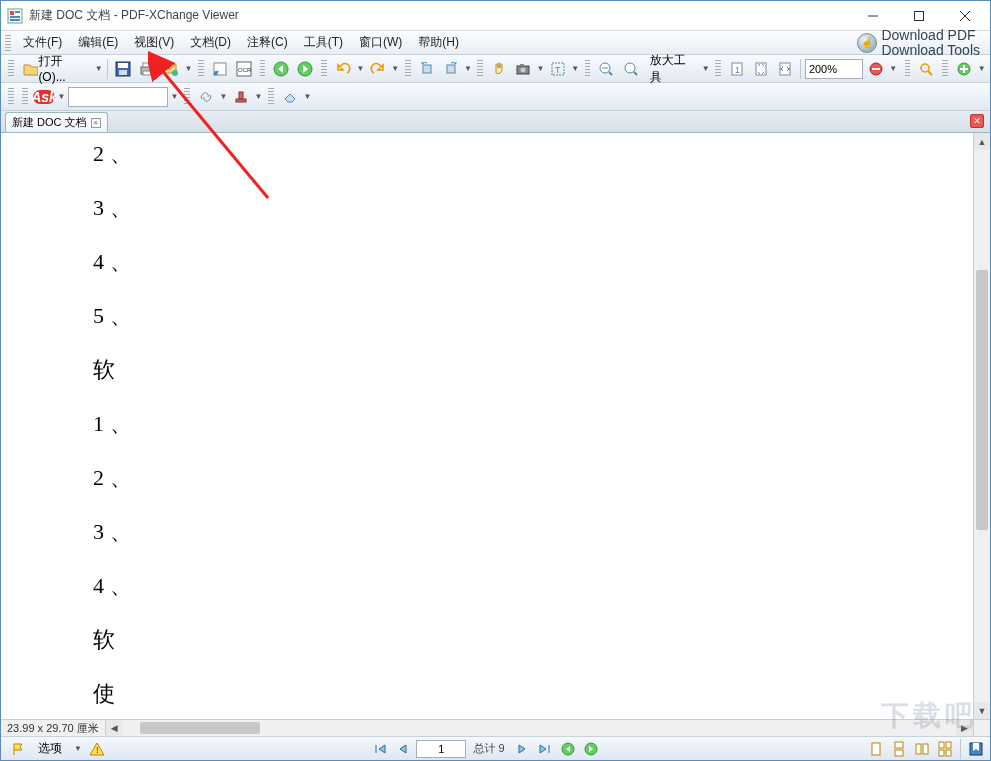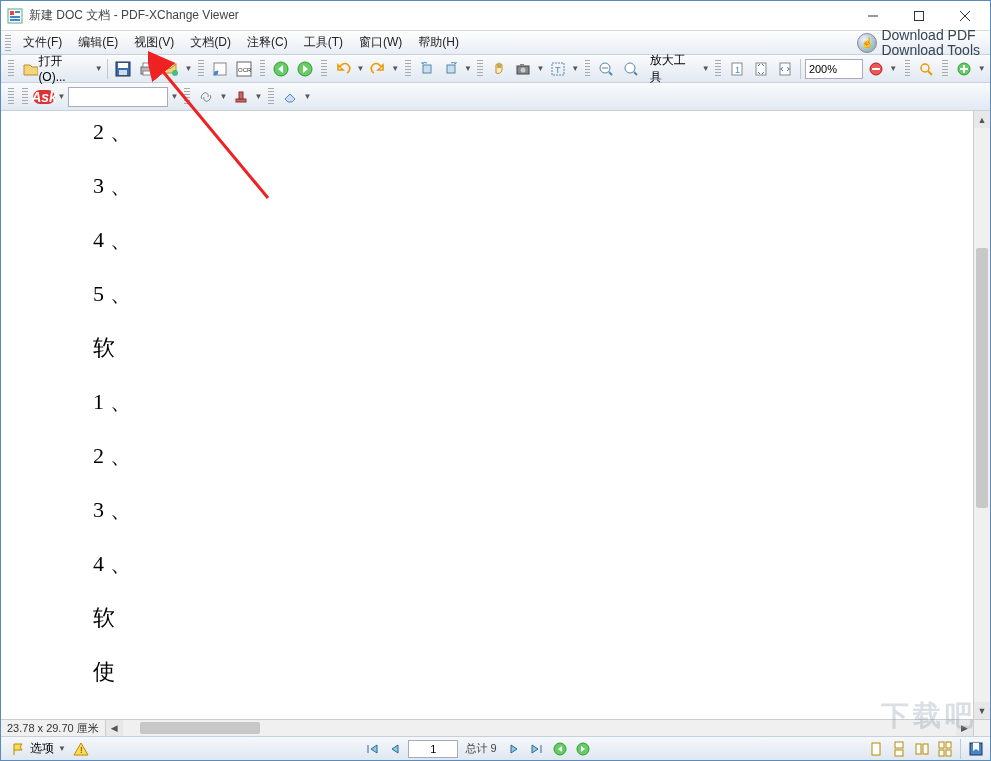--- a/index.html
+++ b/index.html
@@ -52,21 +52,21 @@
 .vscroll .thumb { position: absolute; left: 2px; right: 2px; top: 120px; height: 260px; background: #c8c8c8; border-radius: 2px; }
 .hscroll-row { height: 17px; display: flex; background: #f0f0f0; border-top: 1px solid #ccc; }
 .hscroll-row .dims { padding: 0 6px; font-size: 11px; display: flex; align-items: center; background: #f0f0f0; border-right: 1px solid #ccc; color: #333; }
 .hscroll-row .htrack { flex: 1; position: relative; }
 .hscroll-row .arr { width: 17px; background: #e8e8e8; color: #555; font-size: 9px; display: flex; align-items: center; justify-content: center; }
 .hscroll-row .hthumb { position: absolute; left: 17px; width: 120px; top: 2px; bottom: 2px; background: #c8c8c8; border-radius: 2px; }
 .hscroll-row .corner { width: 17px; background: #f0f0f0; border-left: 1px solid #ccc; }
 
 
 .statusbar { height: 24px; background: linear-gradient(#f5f8fc,#dfe7f0); border-top: 1px solid #c8d0da; display: flex; align-items: center; padding: 0 4px; gap: 3px; }
-.statusbar .options { display: flex; align-items: center; gap: 4px; padding: 0 4px; font-family: Liberation Serif, serif; }
+.statusbar .options { display: flex; align-items: center; gap: 12px; padding: 0 4px; font-family: Liberation Serif, serif; }
 .statusbar .warn { width: 16px; height: 14px; }
 .statusbar .spacer { flex: 1; }
 .statusbar .nav { display: flex; align-items: center; gap: 3px; }
 .statusbar .page-input { width: 50px; height: 18px; background: #fff; border: 1px solid #aab; text-align: center; font-size: 11px; }
 .statusbar .total { color: #444; padding: 0 4px; font-size: 11px; }
 .statusbar .layout-btns { display: flex; gap: 3px; margin-left: auto; }
 .sbtn { width: 20px; height: 20px; display: flex; align-items: center; justify-content: center; }
 
 
 .red-arrow { position: absolute; left: 148px; top: 48px; pointer-events: none; z-index: 100; }
@@ -332,20 +332,27 @@
     <span class="dd">▼</span>
     <span class="grip"></span>
     <div class="tbtn">
         <svg width="16" height="16">
           <path d="M3 10 l5 -5 l5 5 l-3 3 h-4 z" fill="#cdf" stroke="#58a"></path>
         </svg>
       </div>
     <span class="dd">▼</span>
   </div>
 
+  <div class="tabbar">
+    <div class="tab">
+      <span>新建 DOC 文档</span>
+      <span class="x">×</span>
+    </div>
+    <div class="tab-close-all">✕</div>
+  </div>
 
   <div class="docarea">
     <div class="docpage">
       <div class="content" id="doc-content">
           <div>2、</div>
           <div>3、</div>
           <div>4、</div>
           <div>5、</div>
           <div>软</div>
           <div>1、</div>
@@ -359,21 +366,21 @@
     <div class="vscroll">
       <div class="arr">▲</div>
       <div class="track">
           <div class="thumb"></div>
         </div>
       <div class="arr">▼</div>
     </div>
   </div>
 
   <div class="hscroll-row">
-    <div class="dims">23.78 x 29.70 厘米</div>
+    <div class="dims">23.99 x 29.70 厘米</div>
     <div class="arr">◀</div>
     <div class="htrack">
         <div class="hthumb"></div>
       </div>
     <div class="arr">▶</div>
     <div class="corner"></div>
   </div>
 
   <div class="statusbar">
     <span class="grip"></span>

